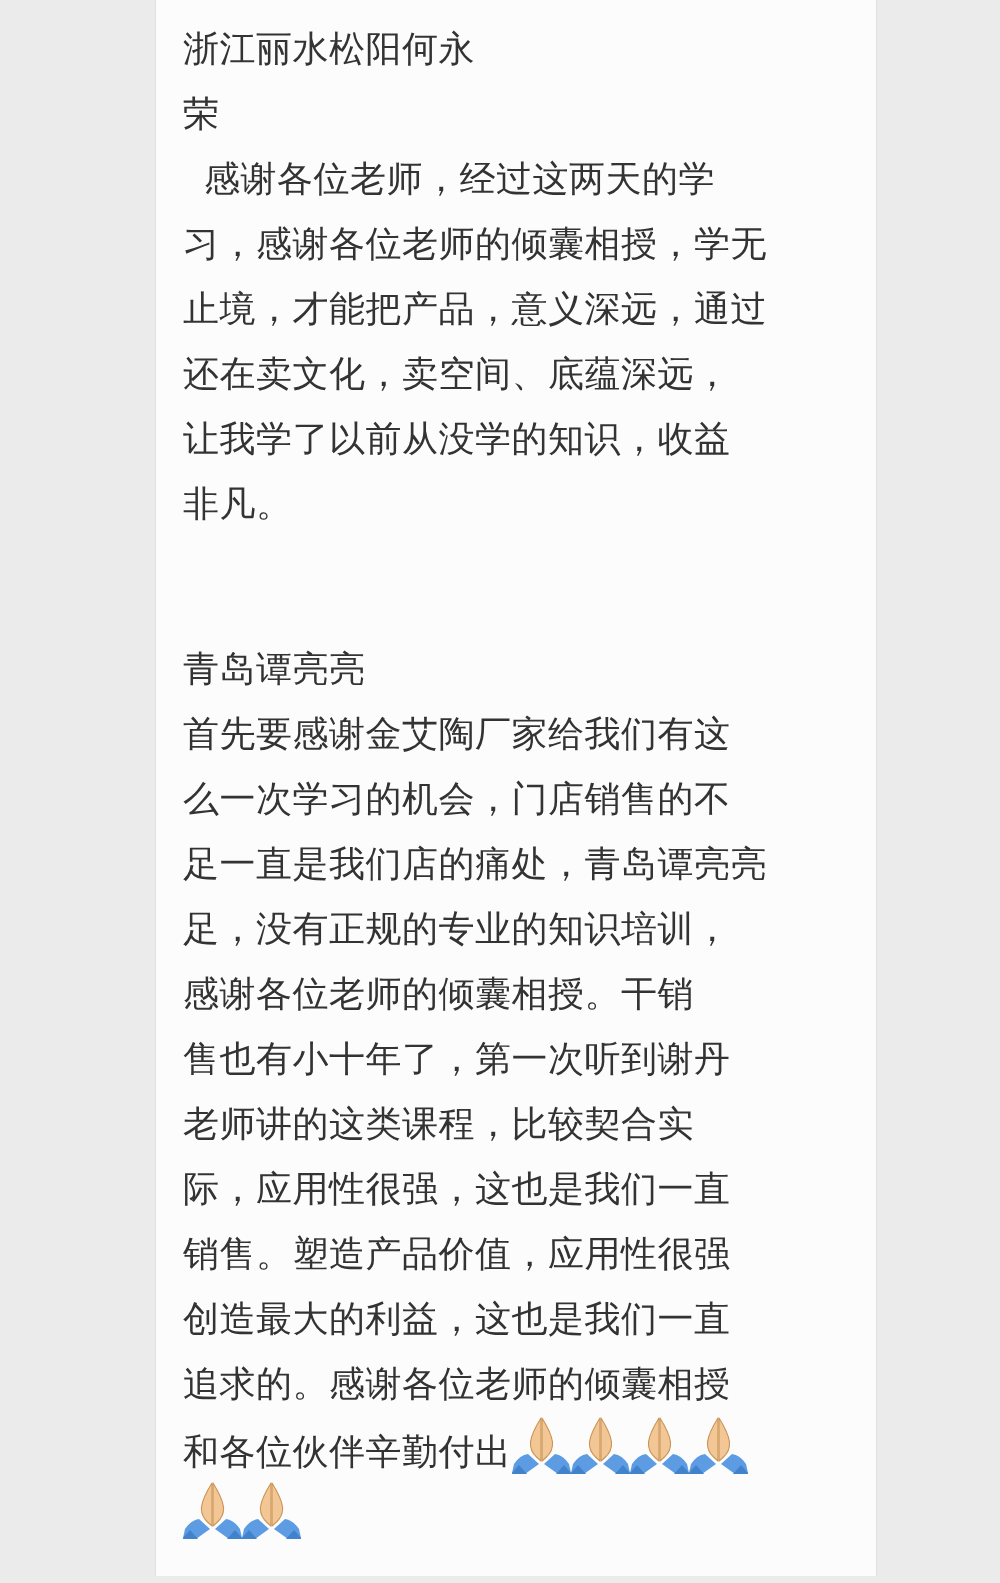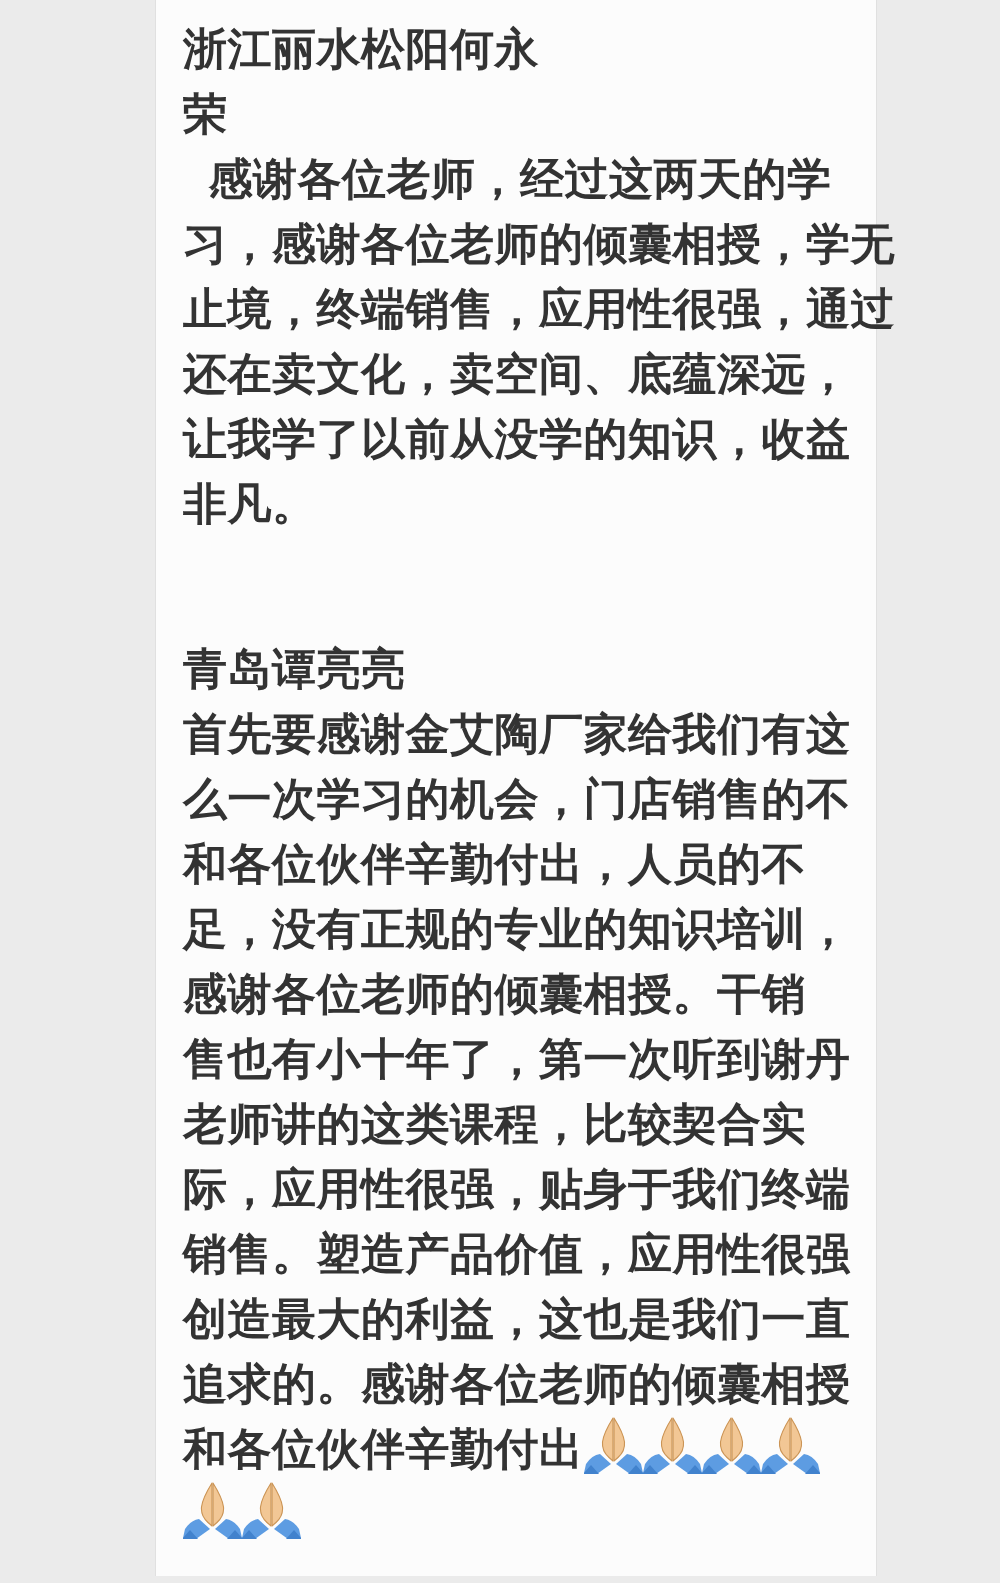--- a/index.html
+++ b/index.html
@@ -33,27 +33,27 @@
     top: 0;
     width: 722px;
     min-height: 1576px;
     background: var(--content-bg);
     border-left: 1px solid var(--content-border);
     border-right: 1px solid var(--content-border);
     padding: 16px 24px 0 27px;
   }
   .testimonial + .testimonial { margin-top: 100px; }
   .line {
-    font-size: 44px;
+    font-size: 36px;
     line-height: 65px;
     height: 65px;
     letter-spacing: 0.5px;
     white-space: pre;
     color: var(--text);
-    font-weight: 700;
+    font-weight: 400;
   }
   .emoji {
     display: inline-block;
     width: 59px;
     height: 60px;
     vertical-align: -12px;
     margin: 0;
   }
   .emoji svg { width: 100%; height: 100%; display: block; }
   .svg-defs { position: absolute; width: 0; height: 0; overflow: hidden; }
@@ -76,35 +76,35 @@
   </symbol>
 </svg>
 
 <div class="page">
   <div class="content">
     <section class="testimonial">
         <div class="line">浙江丽水松阳何永</div>
         <div class="line">荣</div>
         <div class="line">  感谢各位老师，经过这两天的学</div>
         <div class="line">习，感谢各位老师的倾囊相授，学无</div>
-        <div class="line">止境，终端销售，应用性很强，通过</div>
+        <div class="line">止境，才能把产品，意义深远，通过</div>
         <div class="line">还在卖文化，卖空间、底蕴深远，</div>
         <div class="line">让我学了以前从没学的知识，收益</div>
         <div class="line">非凡。</div>
       </section>
     <section class="testimonial">
         <div class="line">青岛谭亮亮</div>
         <div class="line">首先要感谢金艾陶厂家给我们有这</div>
         <div class="line">么一次学习的机会，门店销售的不</div>
-        <div class="line">和各位伙伴辛勤付出，人员的不</div>
+        <div class="line">足一直是我们店的痛处，青岛谭亮亮</div>
         <div class="line">足，没有正规的专业的知识培训，</div>
         <div class="line">感谢各位老师的倾囊相授。干销</div>
         <div class="line">售也有小十年了，第一次听到谢丹</div>
         <div class="line">老师讲的这类课程，比较契合实</div>
-        <div class="line">际，应用性很强，贴身于我们终端</div>
+        <div class="line">际，应用性很强，这也是我们一直</div>
         <div class="line">销售。塑造产品价值，应用性很强</div>
         <div class="line">创造最大的利益，这也是我们一直</div>
         <div class="line">追求的。感谢各位老师的倾囊相授</div>
         <div class="line">和各位伙伴辛勤付出<span class="emoji"><svg viewBox="0 0 59 60">
               <use href="#folded-hands"></use>
             </svg></span><span class="emoji"><svg viewBox="0 0 59 60">
               <use href="#folded-hands"></use>
             </svg></span><span class="emoji"><svg viewBox="0 0 59 60">
               <use href="#folded-hands"></use>
             </svg></span><span class="emoji"><svg viewBox="0 0 59 60">

